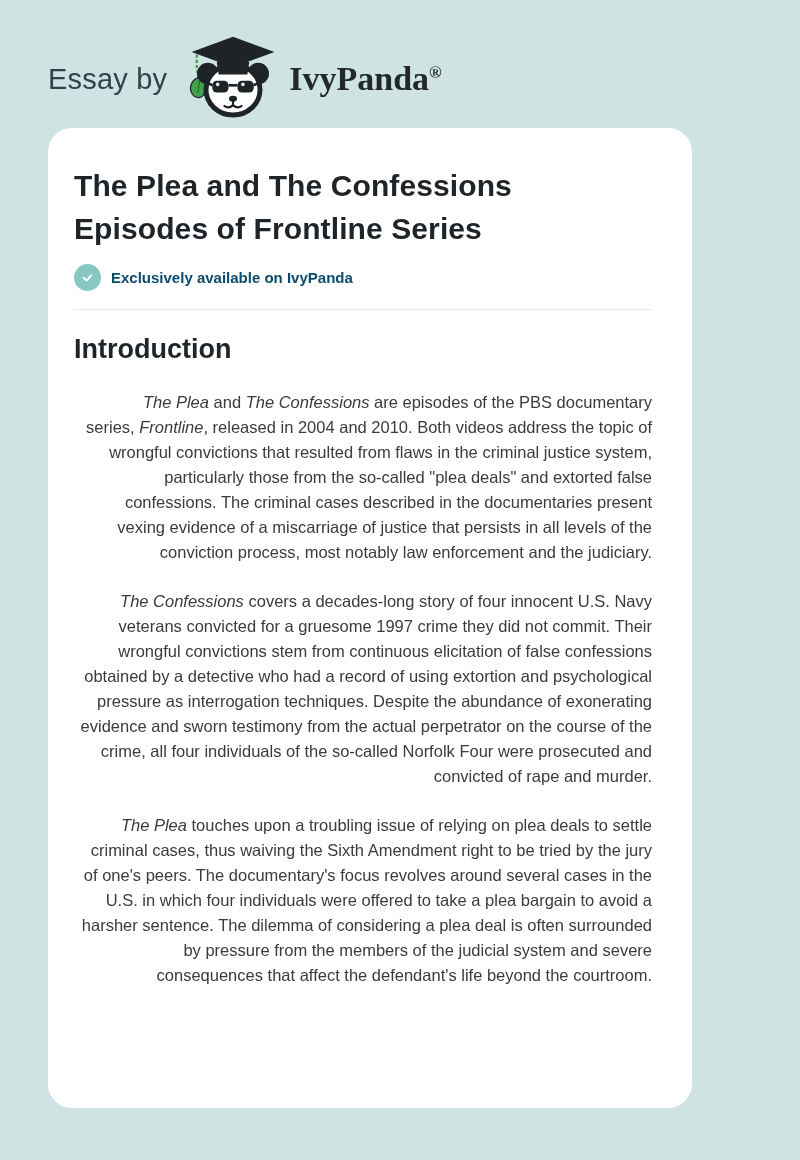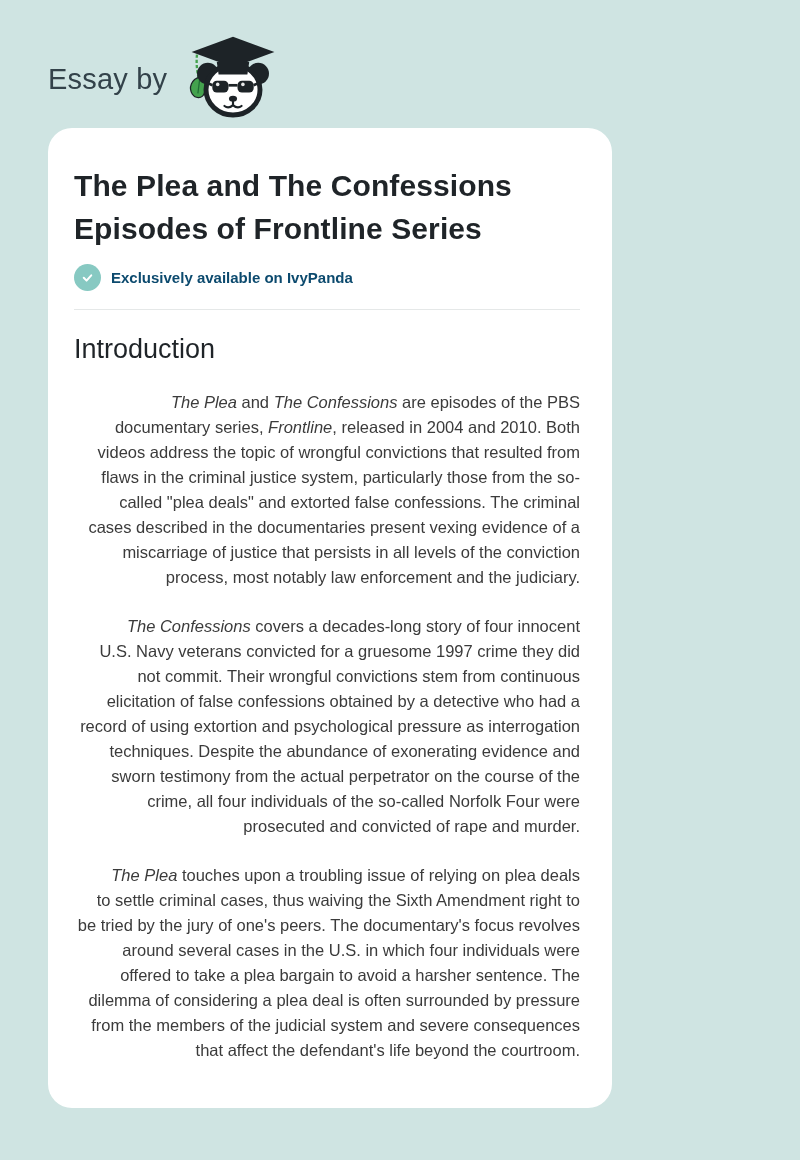--- a/index.html
+++ b/index.html
@@ -44,24 +44,24 @@
     color:var(--brand-color);
     white-space:nowrap;
   }
   .brand sup{
     font-size:17px;
     vertical-align:super;
     line-height:0;
   }
   .essay-card{
     margin:6px 48px 0 48px;
-    width:564px;height:980px;
+    width:644px;height:980px;
     background:var(--card-background);
     border-radius:24px;
-    padding:36px 32px 30px 26px;
+    padding:36px 40px 30px 26px;
     overflow:hidden;
   }
   .page-title{
     margin:0;
     max-width:655px;
     font-size:30px;
     line-height:43px;
     font-weight:bold;
     color:var(--heading-color);
     letter-spacing:.1px;
@@ -85,21 +85,21 @@
   }
   .divider{
     border:none;
     border-top:1px solid var(--divider-color);
     margin:18px 0 0 0;
   }
   .section-heading{
     margin:22px 0 0 0;
     font-size:27px;
     line-height:34px;
-    font-weight:normal;
+    font-weight:bold;
     color:var(--heading-color);
   }
   .body-paragraph{
     margin:24px 0 0 0;
     font-size:16.5px;
     line-height:25px;
     color:var(--body-color);
     text-indent:28px;
     text-align:right;
     max-width:652px;
@@ -130,20 +130,21 @@
     <circle cx="38" cy="56" r="2" fill="#ffffff" opacity="0.9"></circle>
     <circle cx="66" cy="56" r="2" fill="#ffffff" opacity="0.9"></circle>
 
     <ellipse cx="55" cy="72" rx="4.5" ry="3.4" fill="var(--ink-color)"></ellipse>
     <path d="M55 75 L55 79 M55 79 Q50 83.5 45.5 80 M55 79 Q60 83.5 64.5 80" fill="none" stroke="var(--ink-color)" stroke-width="2.4" stroke-linecap="round"></path>
 
     <polygon points="55,3 101,20 55,37 9,20" fill="var(--ink-color)"></polygon>
     <polygon points="37,31 73,31 71,45 39,45" fill="var(--ink-color)"></polygon>
   </svg>
 
+  <span class="brand"><span>IvyPanda</span><sup>®</sup></span>
 </header>
 
 <main class="essay-card">
   <h1 class="page-title">The Plea and The Confessions Episodes of Frontline Series</h1>
 
   <div class="availability">
     <span class="check-badge">
       <svg viewBox="0 0 24 24" fill="none" aria-hidden="true">
         <polyline points="6,12.5 10.5,17 18,8.5" stroke="#ffffff" stroke-width="3.2" stroke-linecap="round" stroke-linejoin="round"></polyline>
       </svg>

